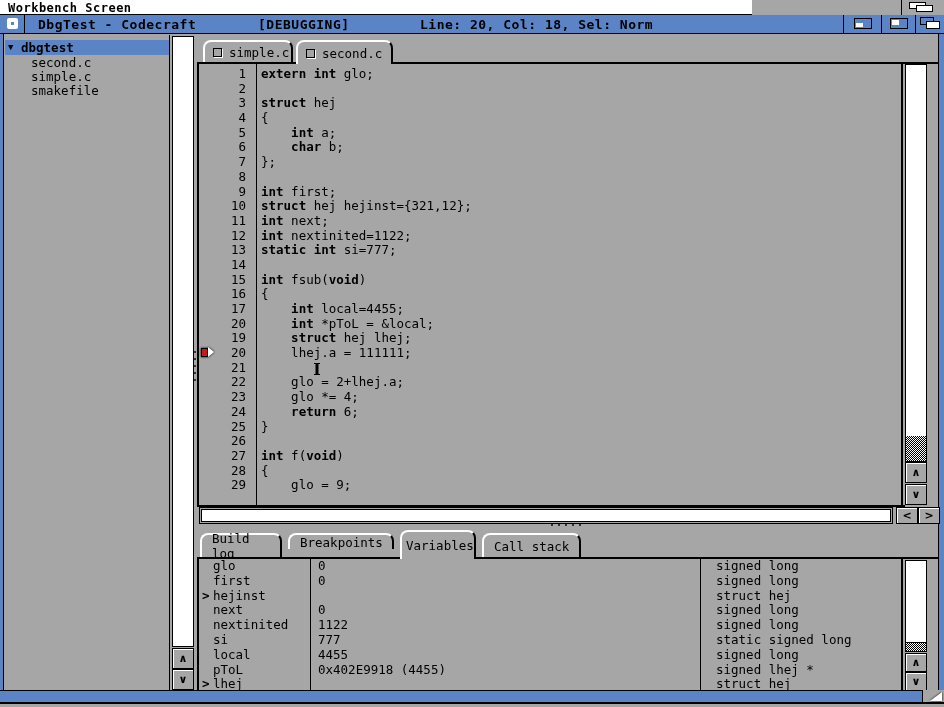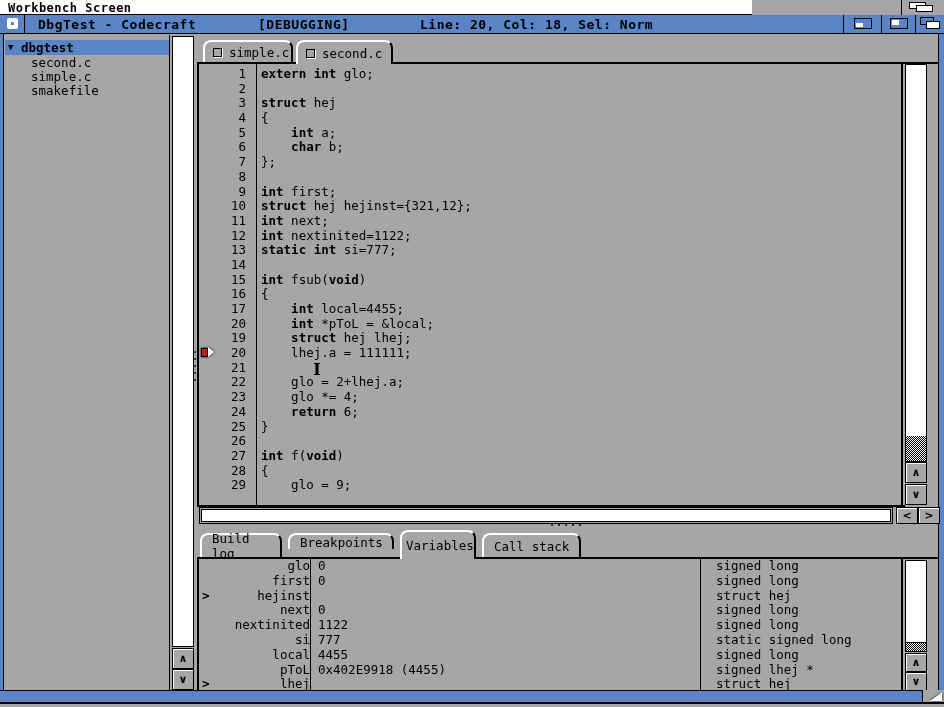--- a/index.html
+++ b/index.html
@@ -103,21 +103,21 @@
   .btab2 { padding-left:4px; }
 
   
   .vt-top { position:absolute; left:197px; top:542px; width:741px; height:2px; background:#000; }
   .vt-left{ position:absolute; left:197px; top:542px; width:2px; height:133px; background:#000; }
   .vars { position:absolute; left:199px; top:544px; width:704px; height:131px; background:#a6a6a6; border-right:2px solid #000; overflow:hidden; }
   .coldiv1 { position:absolute; left:111px; top:0; width:1px; height:131px; background:#000; }
   .coldiv2 { position:absolute; left:501px; top:0; width:1px; height:131px; background:#000; }
   .vr { display:flex; height:14.8px; font:12.5px/14.8px "DejaVu Sans Mono",monospace; color:#000; }
   .vr .ve { width:14px; flex:0 0 auto; font-weight:bold; padding-left:3px; }
-  .vr .vn { width:97px; flex:0 0 auto;text-align:right; }
+  .vr .vn { width:97px; flex:0 0 auto; }
   .vr .vv { width:390px; flex:0 0 auto; padding-left:8px; }
   .vr .vy { padding-left:16px; }
 
   
   .vv-thumb { position:absolute; left:905px; top:545px; width:22px; height:83px; background:#fff; border:1px solid #000; }
   .vv-hatch { position:absolute; left:905px; top:628px; width:22px; height:9px; border:1px solid #000; border-top:none; }
   .vv-up { left:905px; top:638px; height:19px; } .vv-dn { left:905px; top:657px; height:19px; }
 
   
   .statusbar { position:absolute; left:0; top:675px; width:944px; height:14px; background:#5b84c6; border-top:1px solid #000; border-bottom:2px solid #000; }

